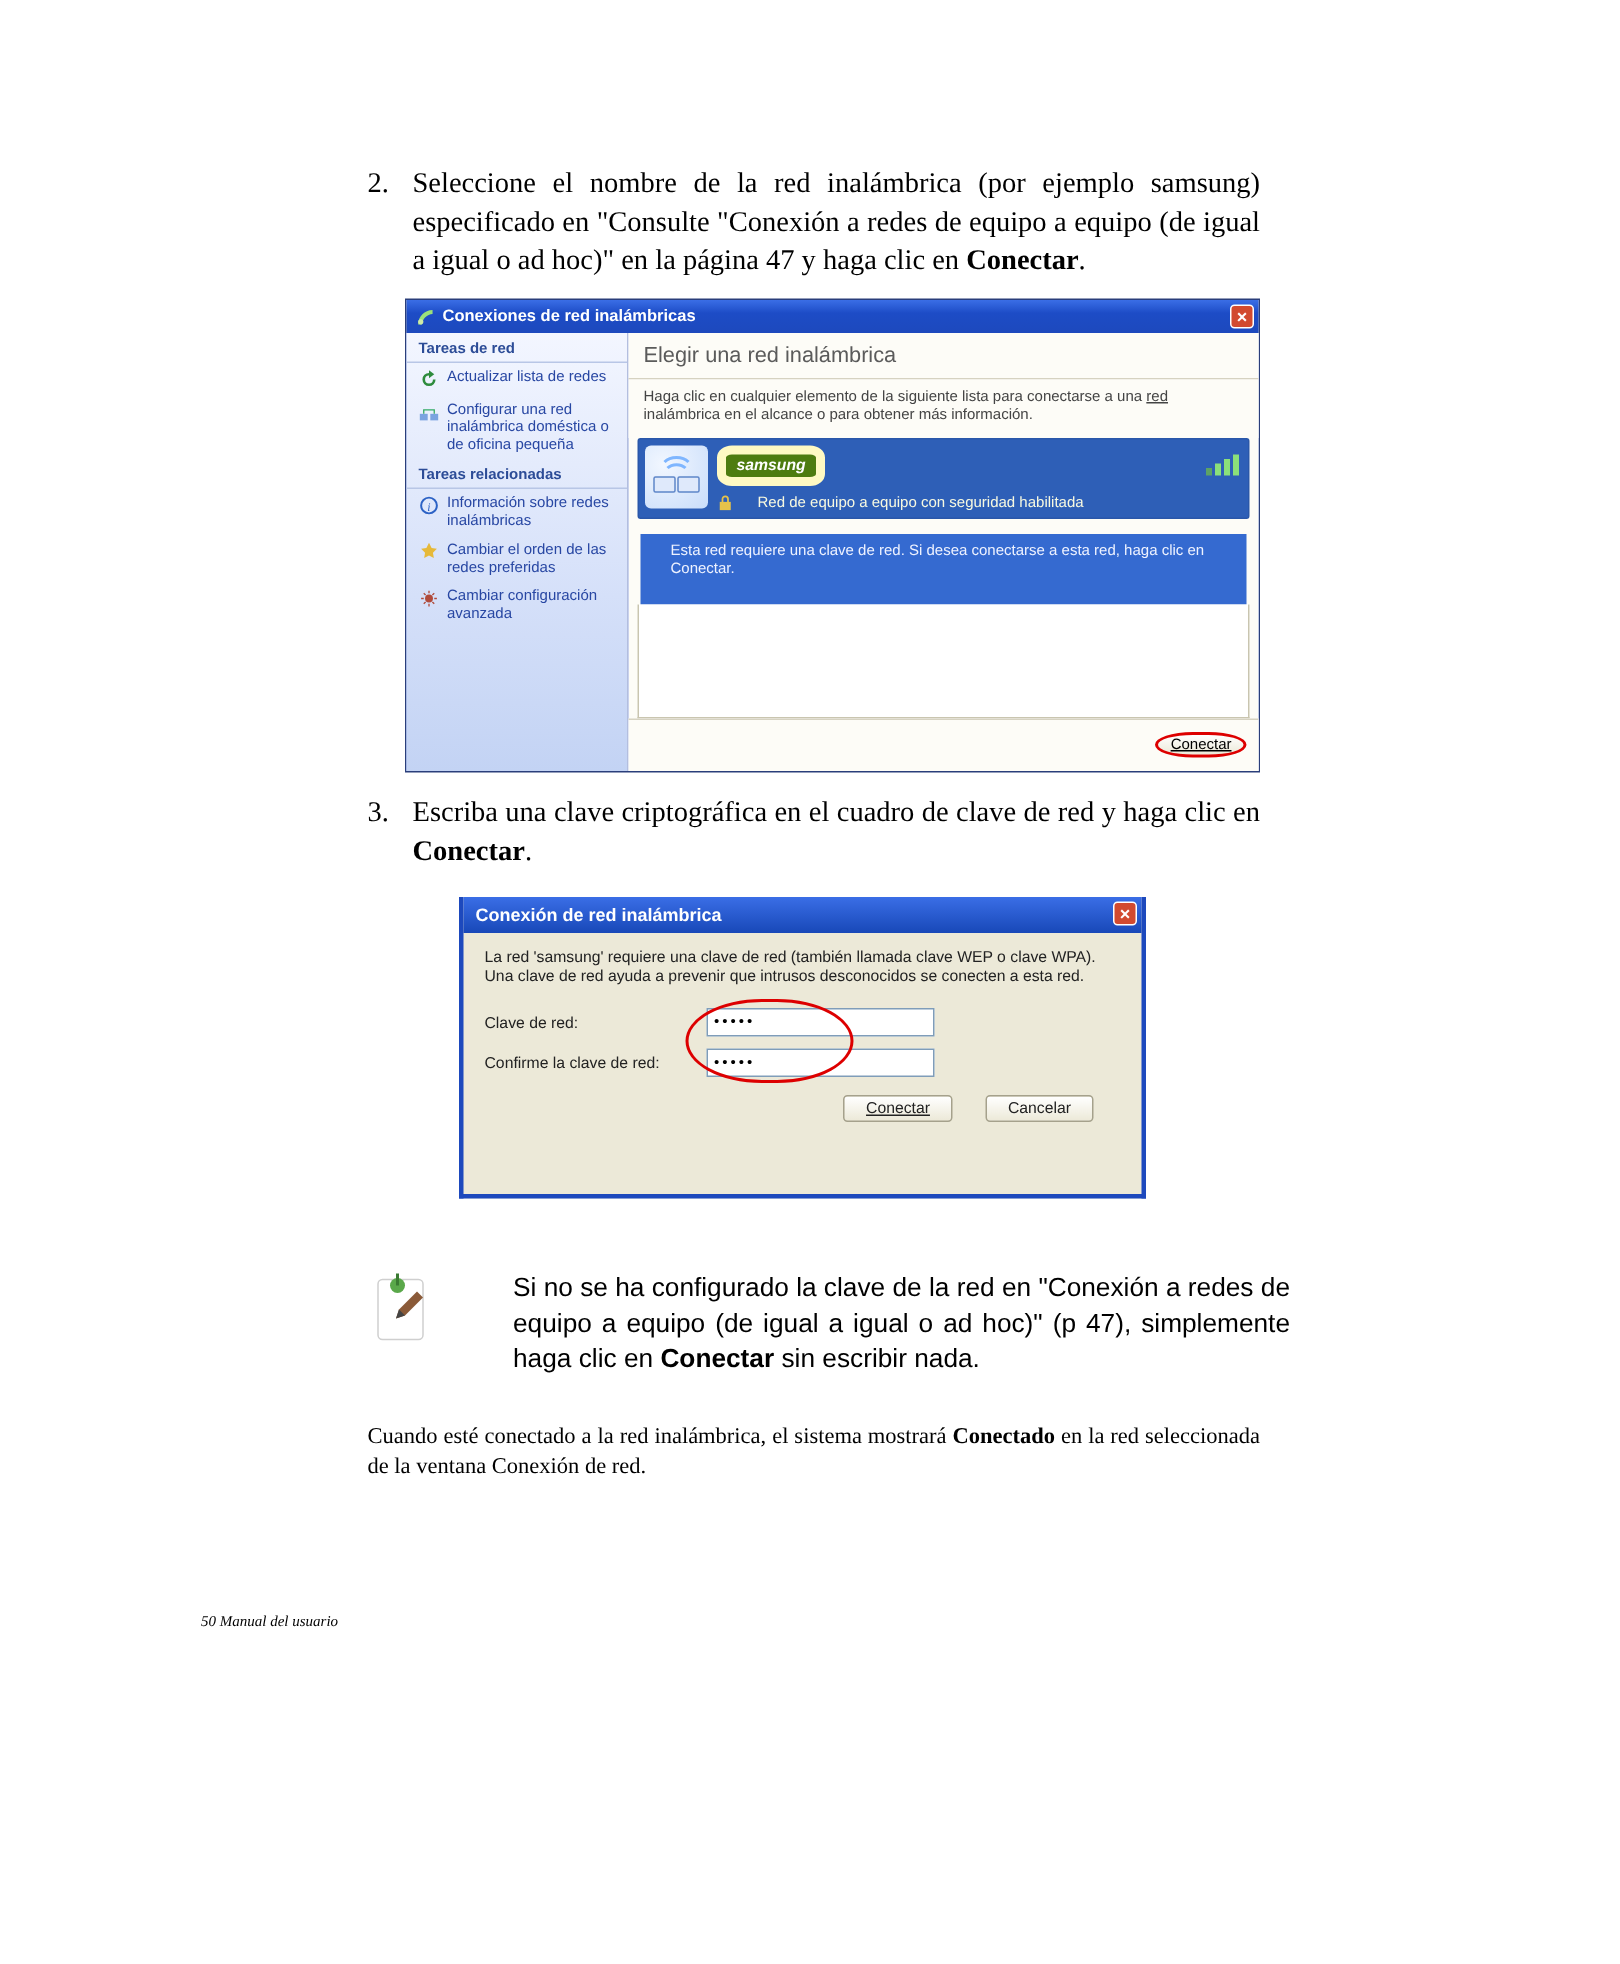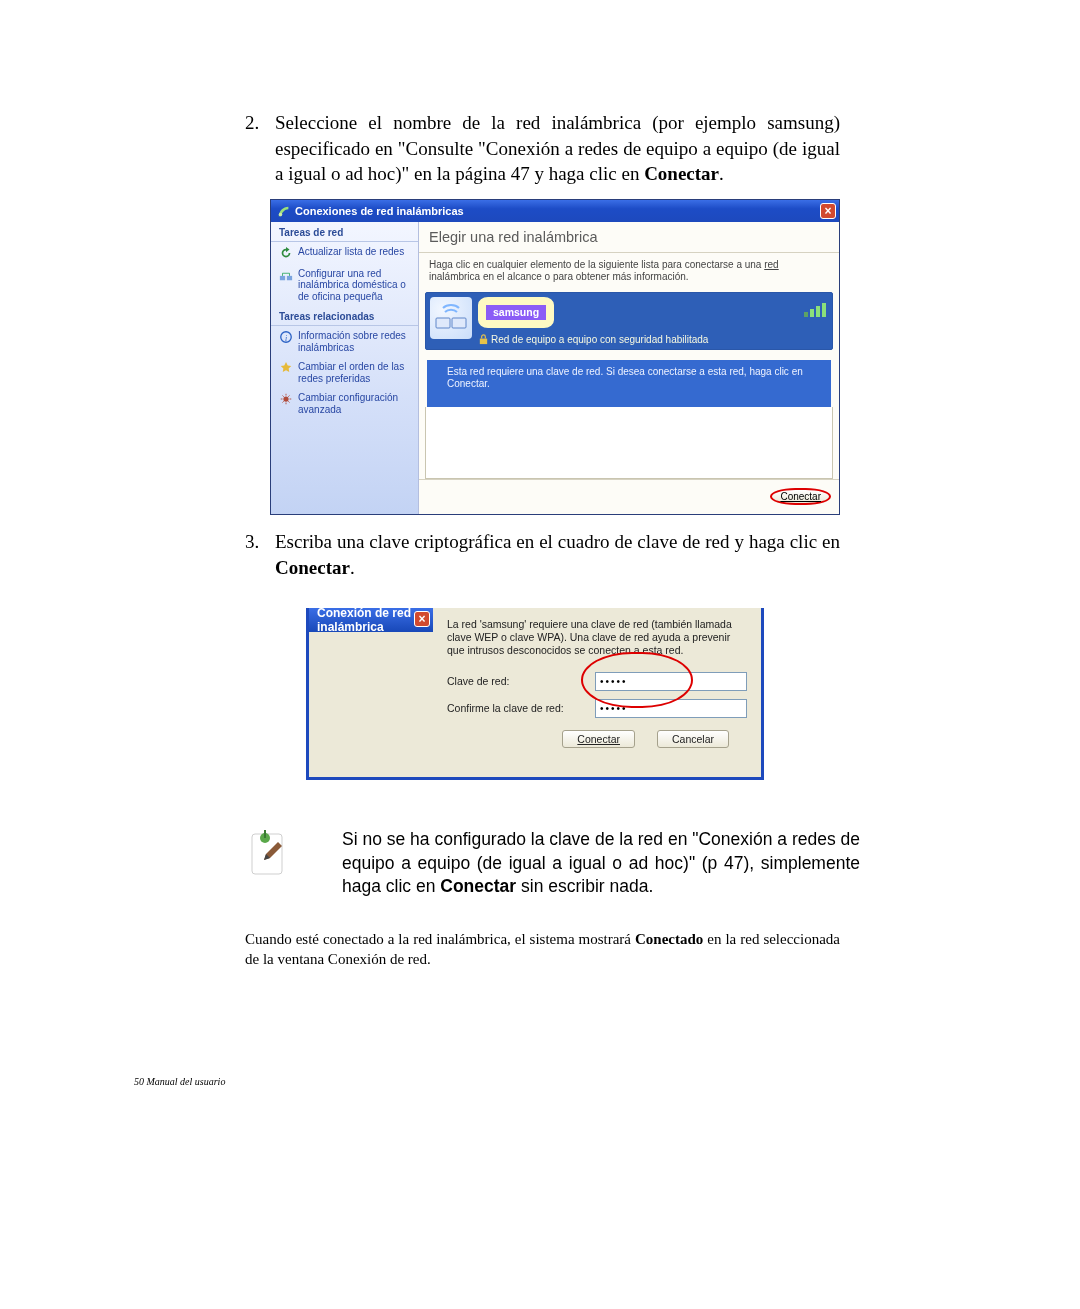--- a/index.html
+++ b/index.html
@@ -120,30 +120,31 @@
   .net-icon {
     width: 42px; height: 42px; flex: none;
     display: inline-flex; align-items: center; justify-content: center;
     background: radial-gradient(circle at 30% 30%, #f2f7ff, #c9ddfa);
     border-radius: 4px;
   }
   .net-icon svg { width: 36px; height: 36px; }
   .net-body { flex: 1; color: #fff; position: relative; }
   .net-name {
     display: inline-flex; align-items: center;
-    border: 8px solid #fef9c3;
+    border: 6px solid #fef9c3;
     border-radius: 10px / 8px;
     font-size: 10.5px; font-weight: bold;
     padding: 1px 7px 2px;
-    background: #8b5cf6;
+    background: #4d7c0f;
+    font-style: italic;
   }
   .net-line2 {
     margin-top: 6px;
     font-size: 10px; color: #f7f9e1;
-    display: flex; align-items: center; gap: 2px;
+    display: flex; align-items: center; gap: 16px;
   }
   .net-line2 .lockic { width: 11px; height: 11px; }
   .sig-bars {
     position: absolute; right: 2px; top: 6px;
     display: flex; align-items: flex-end; gap: 2px;
   }
   .sig-bars span {
     width: 4px; background: #8be07a; display: inline-block;
   }
   .sig-bars span:nth-child(1) { height: 5px; background: #5da265; }
@@ -179,28 +180,28 @@
     position: relative;
   }
   .connectBtn1.highlight {
     border: 2px solid #d00;
     border-radius: 50% / 60%;
     padding: 1px 8px;
   }
 
   
   .win2 {
-    width: 458px; height: 172px;
-    margin: 28px 0 0 306px;
+    width: 458px; height: 201px;
+    margin: 18px 0 0 306px;
     border: 3px solid #1d49bd;
     border-top: none;
     box-sizing: border-box;
     font-family: Tahoma, sans-serif;
     background: #ece9d8;
-    display: flex; flex-direction: row;
+    display: flex; flex-direction: column;
   }
   .win2-title {
     height: 24px;
     background: linear-gradient(#3a6ee6, #1848b8);
     color: #fff; font-size: 12px; font-weight: bold;
     display: flex; align-items: center; padding-left: 8px;
     position: relative;
   }
   .win2-title .closeBtn { right: 3px; top: 3px; }
   .win2-body {

